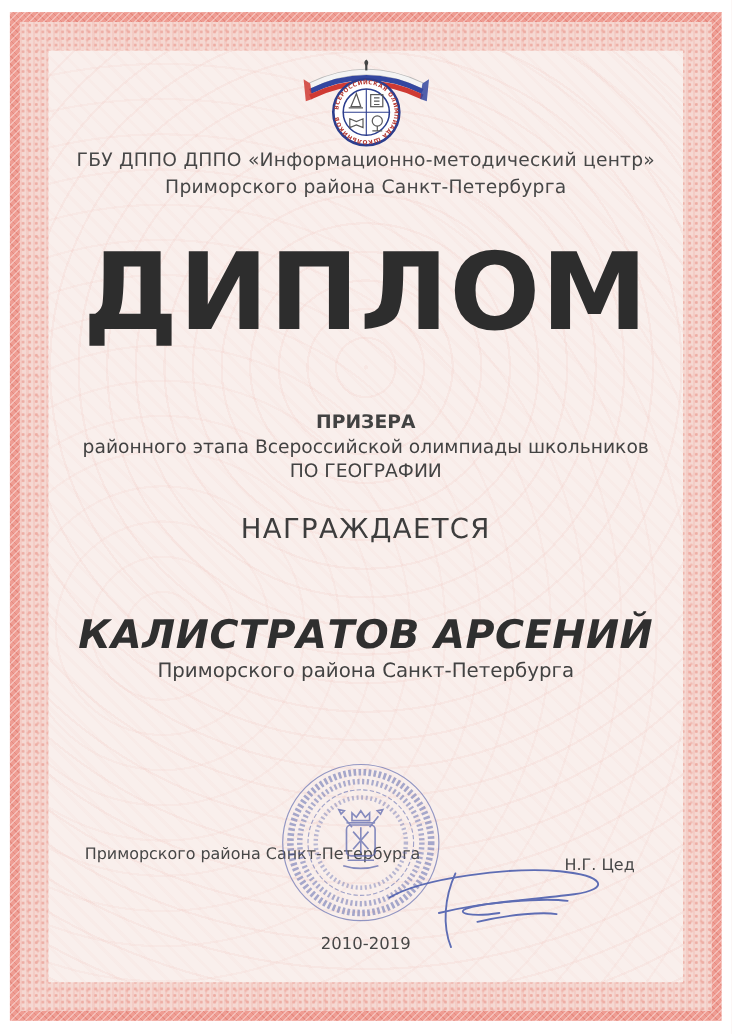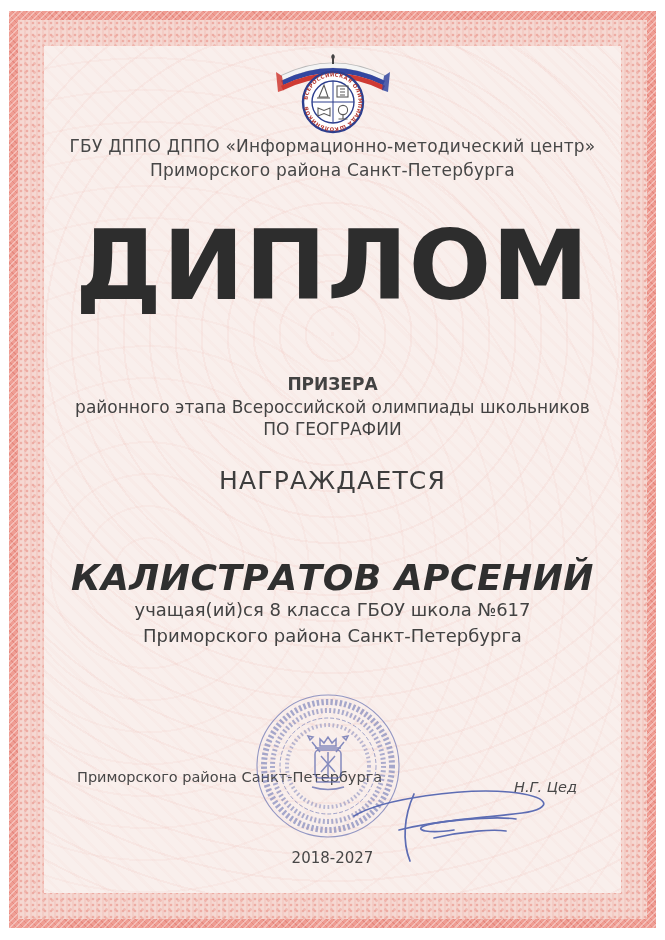--- a/index.html
+++ b/index.html
@@ -106,21 +106,20 @@
     z-index: 2;
   }
   .sign-name {
     left: auto;
     right: 44px;
     top: 733px;
     text-align: right;
     font-size: 14.5px;
     font-weight: 500;
     color: #474747;
-    font-style: italic;
   }
   .year {
     top: 803px;
     font-size: 15px;
     font-weight: 500;
     color: #474747;
   }
 
   
   .emblem-svg { width: 118px; height: 82px; }
@@ -207,21 +206,20 @@
         <div>районного этапа Всероссийской олимпиады школьников</div>
         <div>ПО ГЕОГРАФИИ</div>
       </div>
 
       <div class="abs title">ДИПЛОМ</div>
 
       <div class="abs awarded-label">НАГРАЖДАЕТСЯ</div>
       <div class="abs recipient">КАЛИСТРАТОВ АРСЕНИЙ</div>
 
       <div class="abs school">
-        <div>учащая(ий)ся 8 класса ГБОУ школа №617</div>
         <div>Приморского района Санкт-Петербурга</div>
       </div>
 
       <div class="abs sign-left">
         <div>Приморского района Санкт-Петербурга</div>
       </div>
       <div class="abs sign-name">Н.Г. Цед</div>
 
       <svg class="stamp" viewBox="0 0 152 152">
         <g fill="none" stroke="#5c68ae">
@@ -246,17 +244,17 @@
 
       <svg class="signature" viewBox="0 0 230 120">
         <g fill="none" stroke="#4d5fae" stroke-width="1.7" stroke-linecap="round" opacity=".9">
           <path d="M10 70 C40 52 120 42 165 46 C205 50 212 62 178 67 C140 72 95 74 80 80 C70 84 84 88 110 84"></path>
           <path d="M55 84 C95 74 150 70 172 73"></path>
           <path d="M90 92 C120 85 150 83 162 85"></path>
           <path d="M70 48 C60 70 58 95 66 115"></path>
         </g>
       </svg>
 
-      <div class="abs year">2018-2027</div>
+      <div class="abs year">2010-2019</div>
 
     </div>
   </div>
 </div>
 
 </body></html>

